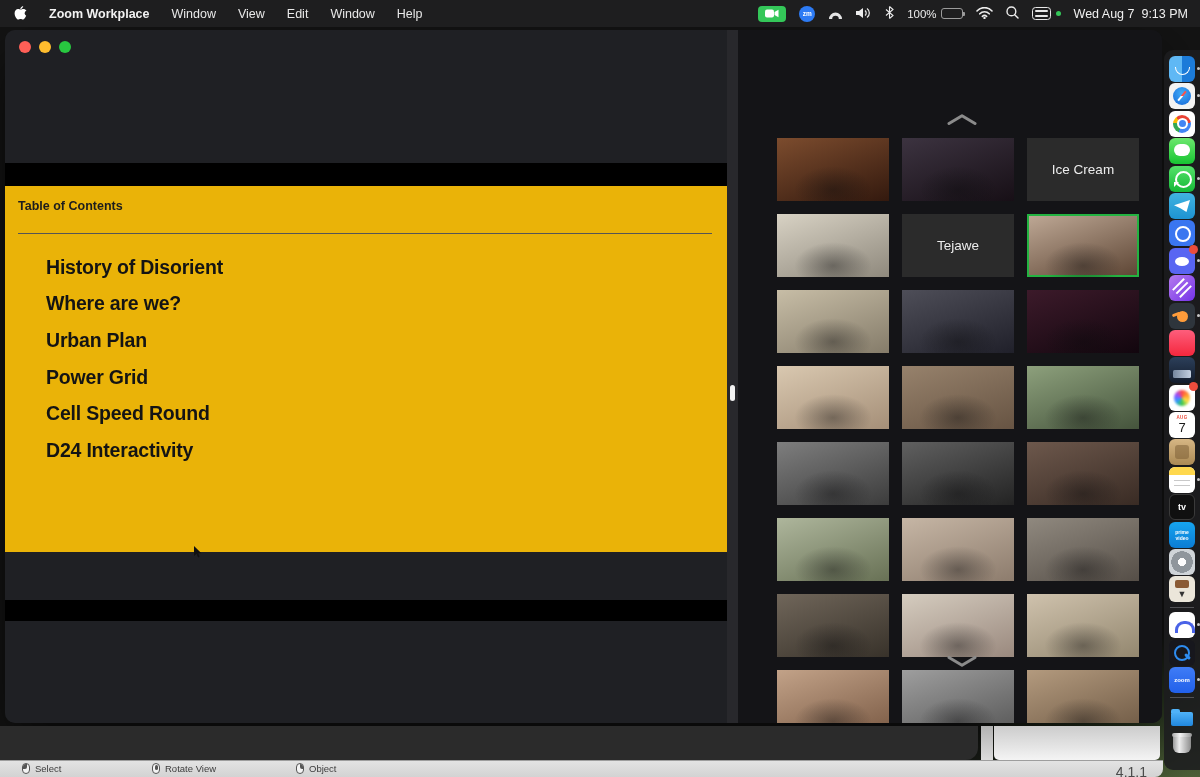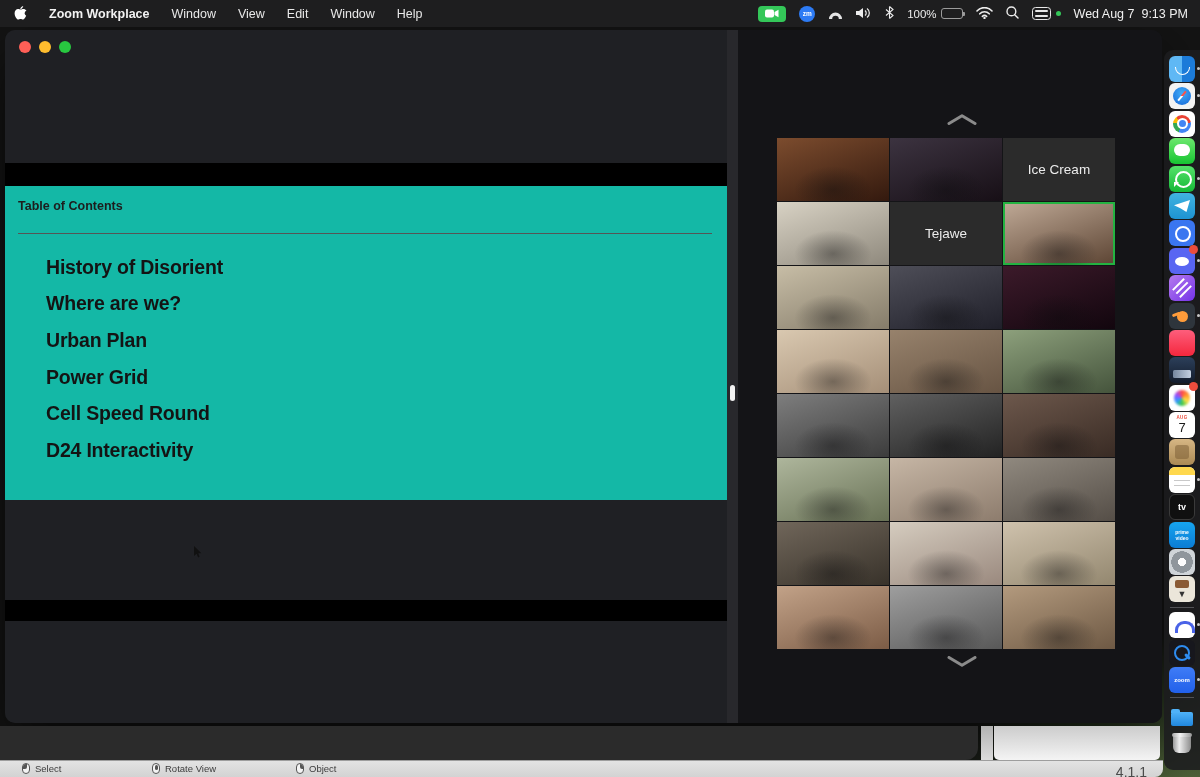--- a/index.html
+++ b/index.html
@@ -35,38 +35,38 @@
   
   .zoom-window{position:absolute;left:5px;top:30px;width:1157px;height:693px;background:#17171a;border-radius:10px;box-shadow:0 22px 60px rgba(0,0,0,.65);overflow:hidden;}
   .traffic{position:absolute;left:14px;top:11px;display:flex;gap:8px;z-index:5;}
   .tl{width:12px;height:12px;border-radius:50%;}
   .tl.red{background:#ff5f57;} .tl.yellow{background:#febc2e;} .tl.green{background:#28c840;}
 
   
   .shared{position:absolute;left:0;top:0;width:722px;height:693px;background:#1f2024;}
   .band{position:absolute;left:0;width:722px;background:#000;}
   .band.top{top:133px;height:23px;} .band.bottom{top:570px;height:21px;}
-  .slide{position:absolute;left:0;top:156px;width:722px;height:314px;background:#14b8a6;color:#161616;}
+  .slide{position:absolute;left:0;top:156px;width:722px;height:366px;background:#eab308;color:#161616;}
   .slide-header{position:absolute;left:13px;top:13px;font-size:12.5px;font-weight:bold;color:#1d1d1d;}
   .slide-hr{position:absolute;left:13px;top:47px;width:694px;height:1px;background:#555;}
   .toc-col{position:absolute;font-weight:bold;}
   .toc-left{left:41px;top:63px;}
   .toc-right{left:370px;top:58px;}
   .toc-item{height:36.6px;display:flex;align-items:center;font-size:19.5px;letter-spacing:-0.2px;color:#141414;}
   .slide-cursor{position:absolute;left:189px;top:358px;}
 
   
   .scrollbar{position:absolute;left:722px;top:0;width:11px;height:693px;background:#28282c;}
   .scroll-thumb{position:absolute;left:3px;top:355px;width:5px;height:16px;border-radius:2.5px;background:#f2f2f2;}
 
   
   .panel{position:absolute;left:733px;top:0;width:424px;height:693px;background:#141417;}
   .chev{position:absolute;left:206px;width:36px;height:14px;display:flex;align-items:center;justify-content:center;cursor:pointer;}
   .chev.up{top:82px;} .chev.down{top:624px;}
-  .grid{position:absolute;left:39px;top:108px;width:338px;height:511px;display:grid;grid-template-columns:repeat(3,112px);grid-auto-rows:63px;gap:1px;}
+  .grid{position:absolute;left:39px;top:108px;width:338px;height:511px;display:grid;grid-template-columns:repeat(3,112px);grid-auto-rows:63px;gap:13px;}
   .tile{position:relative;overflow:hidden;background:#222;}
   .tile .sil{position:absolute;inset:0;background:radial-gradient(48% 52% at 50% 82%, rgba(10,10,12,.38), rgba(0,0,0,0) 72%);}
   .tile.name-tile{background:#2b2b2b;display:flex;align-items:center;justify-content:center;}
   .tile .nm{font-size:13.5px;color:#ececec;}
   .tile.active{outline:2px solid #23b341;outline-offset:-2px;}
 
   
   .dock{position:absolute;right:0;top:50px;width:36px;height:720px;background:rgba(29,29,31,.88);border-radius:9px 0 0 9px;display:flex;flex-direction:column;align-items:center;padding:6px 0;gap:1.4px;z-index:40;}
   .dock-sep{width:24px;height:1px;background:#515155;margin:3px 0;flex:none;}
   .dock-icon{width:26px;height:26px;border-radius:6px;position:relative;flex:none;cursor:pointer;}

